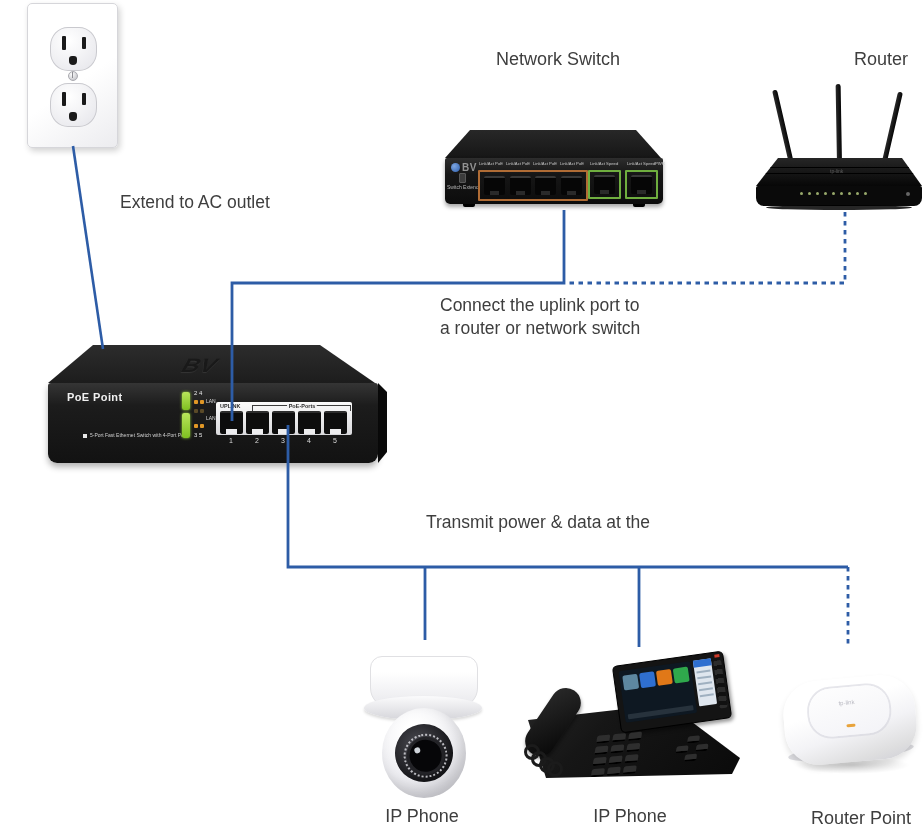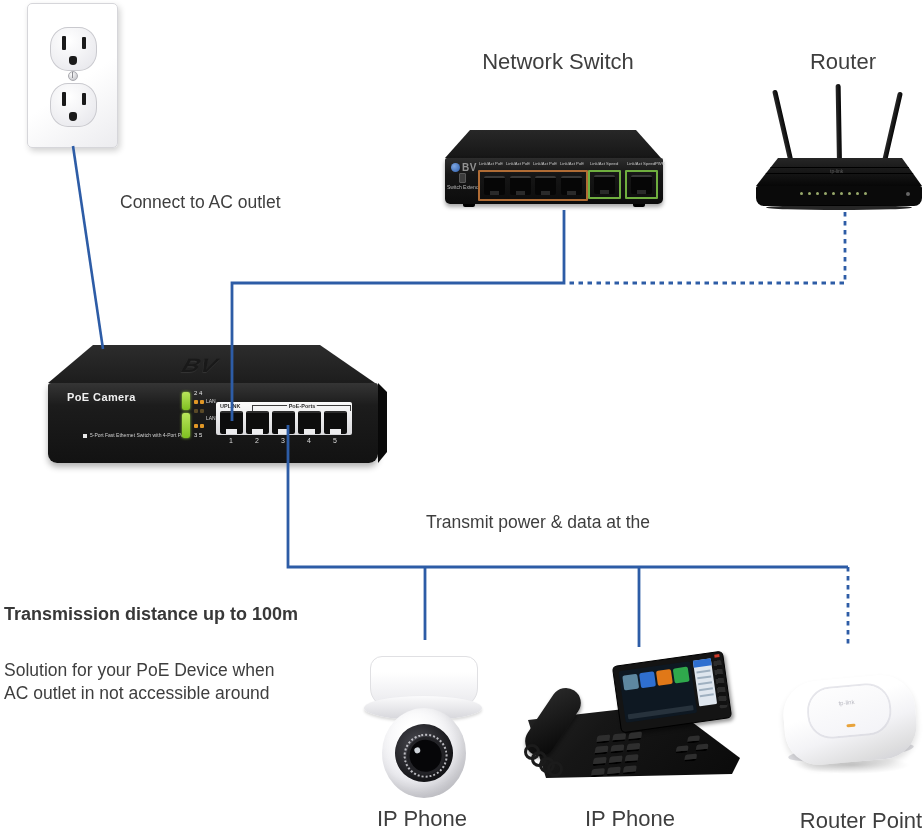--- a/index.html
+++ b/index.html
@@ -2,21 +2,21 @@
 <html><head>
 <meta charset="utf-8">
 <style>
   html,body{margin:0;padding:0;background:#fff;}
   .canvas{position:relative;width:924px;height:831px;background:#fff;overflow:hidden;
           font-family:"Liberation Sans",sans-serif;color:#3e3e3e;}
   
   .note{position:absolute;font-size:17.5px;line-height:23px;color:#3e3e3e;z-index:4;}
   .note.center{text-align:right;transform:translateX(-50%);}
   .heading{position:absolute;font-size:18px;font-weight:bold;color:#383838;z-index:4;}
-  .devtitle{position:absolute;font-size:22px;color:#3e3e3e;transform:translateX(-50%);z-index:4;white-space:nowrap;}
+  .devtitle{position:absolute;font-size:18px;color:#3e3e3e;transform:translateX(-50%);z-index:4;white-space:nowrap;}
   
   .cables{position:absolute;left:0;top:0;z-index:3;pointer-events:none;}
   
   .tt{position:absolute;font-size:10px;line-height:1;transform-origin:0 0;white-space:nowrap;color:#c9c9c9;}
   .s42{transform:scale(.42);} .s5{transform:scale(.5);}
   .s6{transform:scale(.6);}
   
   .outlet{position:absolute;left:27px;top:3px;width:89px;height:143px;z-index:2;
           background:linear-gradient(145deg,#ffffff 55%,#ececef);border:1px solid #d6d6da;
           border-radius:5px;box-shadow:2px 3px 6px rgba(0,0,0,.18);}
@@ -170,21 +170,21 @@
     </div>
     <div class="screw"></div>
     <div class="socket" style="top:79px;">
       <span class="slot slotL"></span>
       <span class="slot slotR"></span>
       <span class="ground"></span>
     </div>
   </div>
 
   <div class="devtitle" style="left:558px;top:49px;">Network Switch</div>
-  <div class="devtitle" style="left:843px;top:49px;">Router</div>
+  <div class="devtitle" style="left:881px;top:49px;">Router</div>
 
   <div class="nsw">
     <div class="nsw-top"></div>
     <div class="nsw-front">
       <span class="nsw-logo-dot"></span>
       <span class="nsw-logo-txt">BV</span>
       <span class="nsw-toggle"></span>
       <span class="tt s5" style="left:2px;top:27px;color:#b8b8b8;">Switch Extend</span>
       <span class="tt s42" style="left:34px;top:4px;">Link/Act PoE</span>
       <span class="tt s42" style="left:61px;top:4px;">Link/Act PoE</span>
@@ -225,31 +225,33 @@
       <span class="rt-led"></span>
       <span class="rt-led"></span>
       <span class="rt-led"></span>
       <span class="rt-led"></span>
       <span class="rt-led"></span>
     </div>
     <span class="rt-wps"></span>
     <div class="rt-base"></div>
   </div>
 
-  <div class="note" style="left:120px;top:191px;">Connect to AC outlet</div>
+  <div class="note" style="left:120px;top:191px;">Extend to AC outlet</div>
   <div class="note" style="left:440px;top:294px;">
+    <div>Connect the uplink port to</div>
+    <div>a router or network switch</div>
   </div>
 
   <div class="poe">
     <div class="poe-top">
       <span class="poe-top-logo">BV</span>
     </div>
     <div class="poe-side"></div>
     <div class="poe-front"></div>
-    <div class="poe-title">PoE Camera</div>
+    <div class="poe-title">PoE Point</div>
     <div class="poe-sub">
       <span class="sq"></span>
       <span class="txt">5-Port Fast Ethernet Switch with 4-Port PoE</span>
     </div>
     <span class="ps-bar bar1"></span>
     <span class="ps-bar bar2"></span>
     <span class="tt s6" style="left:149px;top:50px;color:#e6e6e6;">2 4</span>
     <div class="ps-dotrow" style="left:149px;top:60px;">
       <span class="ps-dot"></span>
         <span class="ps-dot"></span>
@@ -280,25 +282,20 @@
     </div>
     <span class="pnum" style="left:180px;">1</span>
     <span class="pnum" style="left:206px;">2</span>
     <span class="pnum" style="left:232px;">3</span>
     <span class="pnum" style="left:258px;">4</span>
     <span class="pnum" style="left:284px;">5</span>
   </div>
 
   <div class="note center" style="left:538px;top:511px;">
     <div>Transmit power &amp; data at the</div>
-  </div>
-  <div class="heading" style="left:4px;top:604px;">Transmission distance up to 100m</div>
-  <div class="note" style="left:4px;top:659px;">
-    <div>Solution for your PoE Device when</div>
-    <div>AC outlet in not accessible around</div>
   </div>
 
   <div class="cam">
     <div class="cam-base"></div>
     <div class="cam-flange"></div>
     <div class="cam-dome">
       <div class="cam-inner">
         <div class="cam-lens"></div>
       </div>
     </div>

